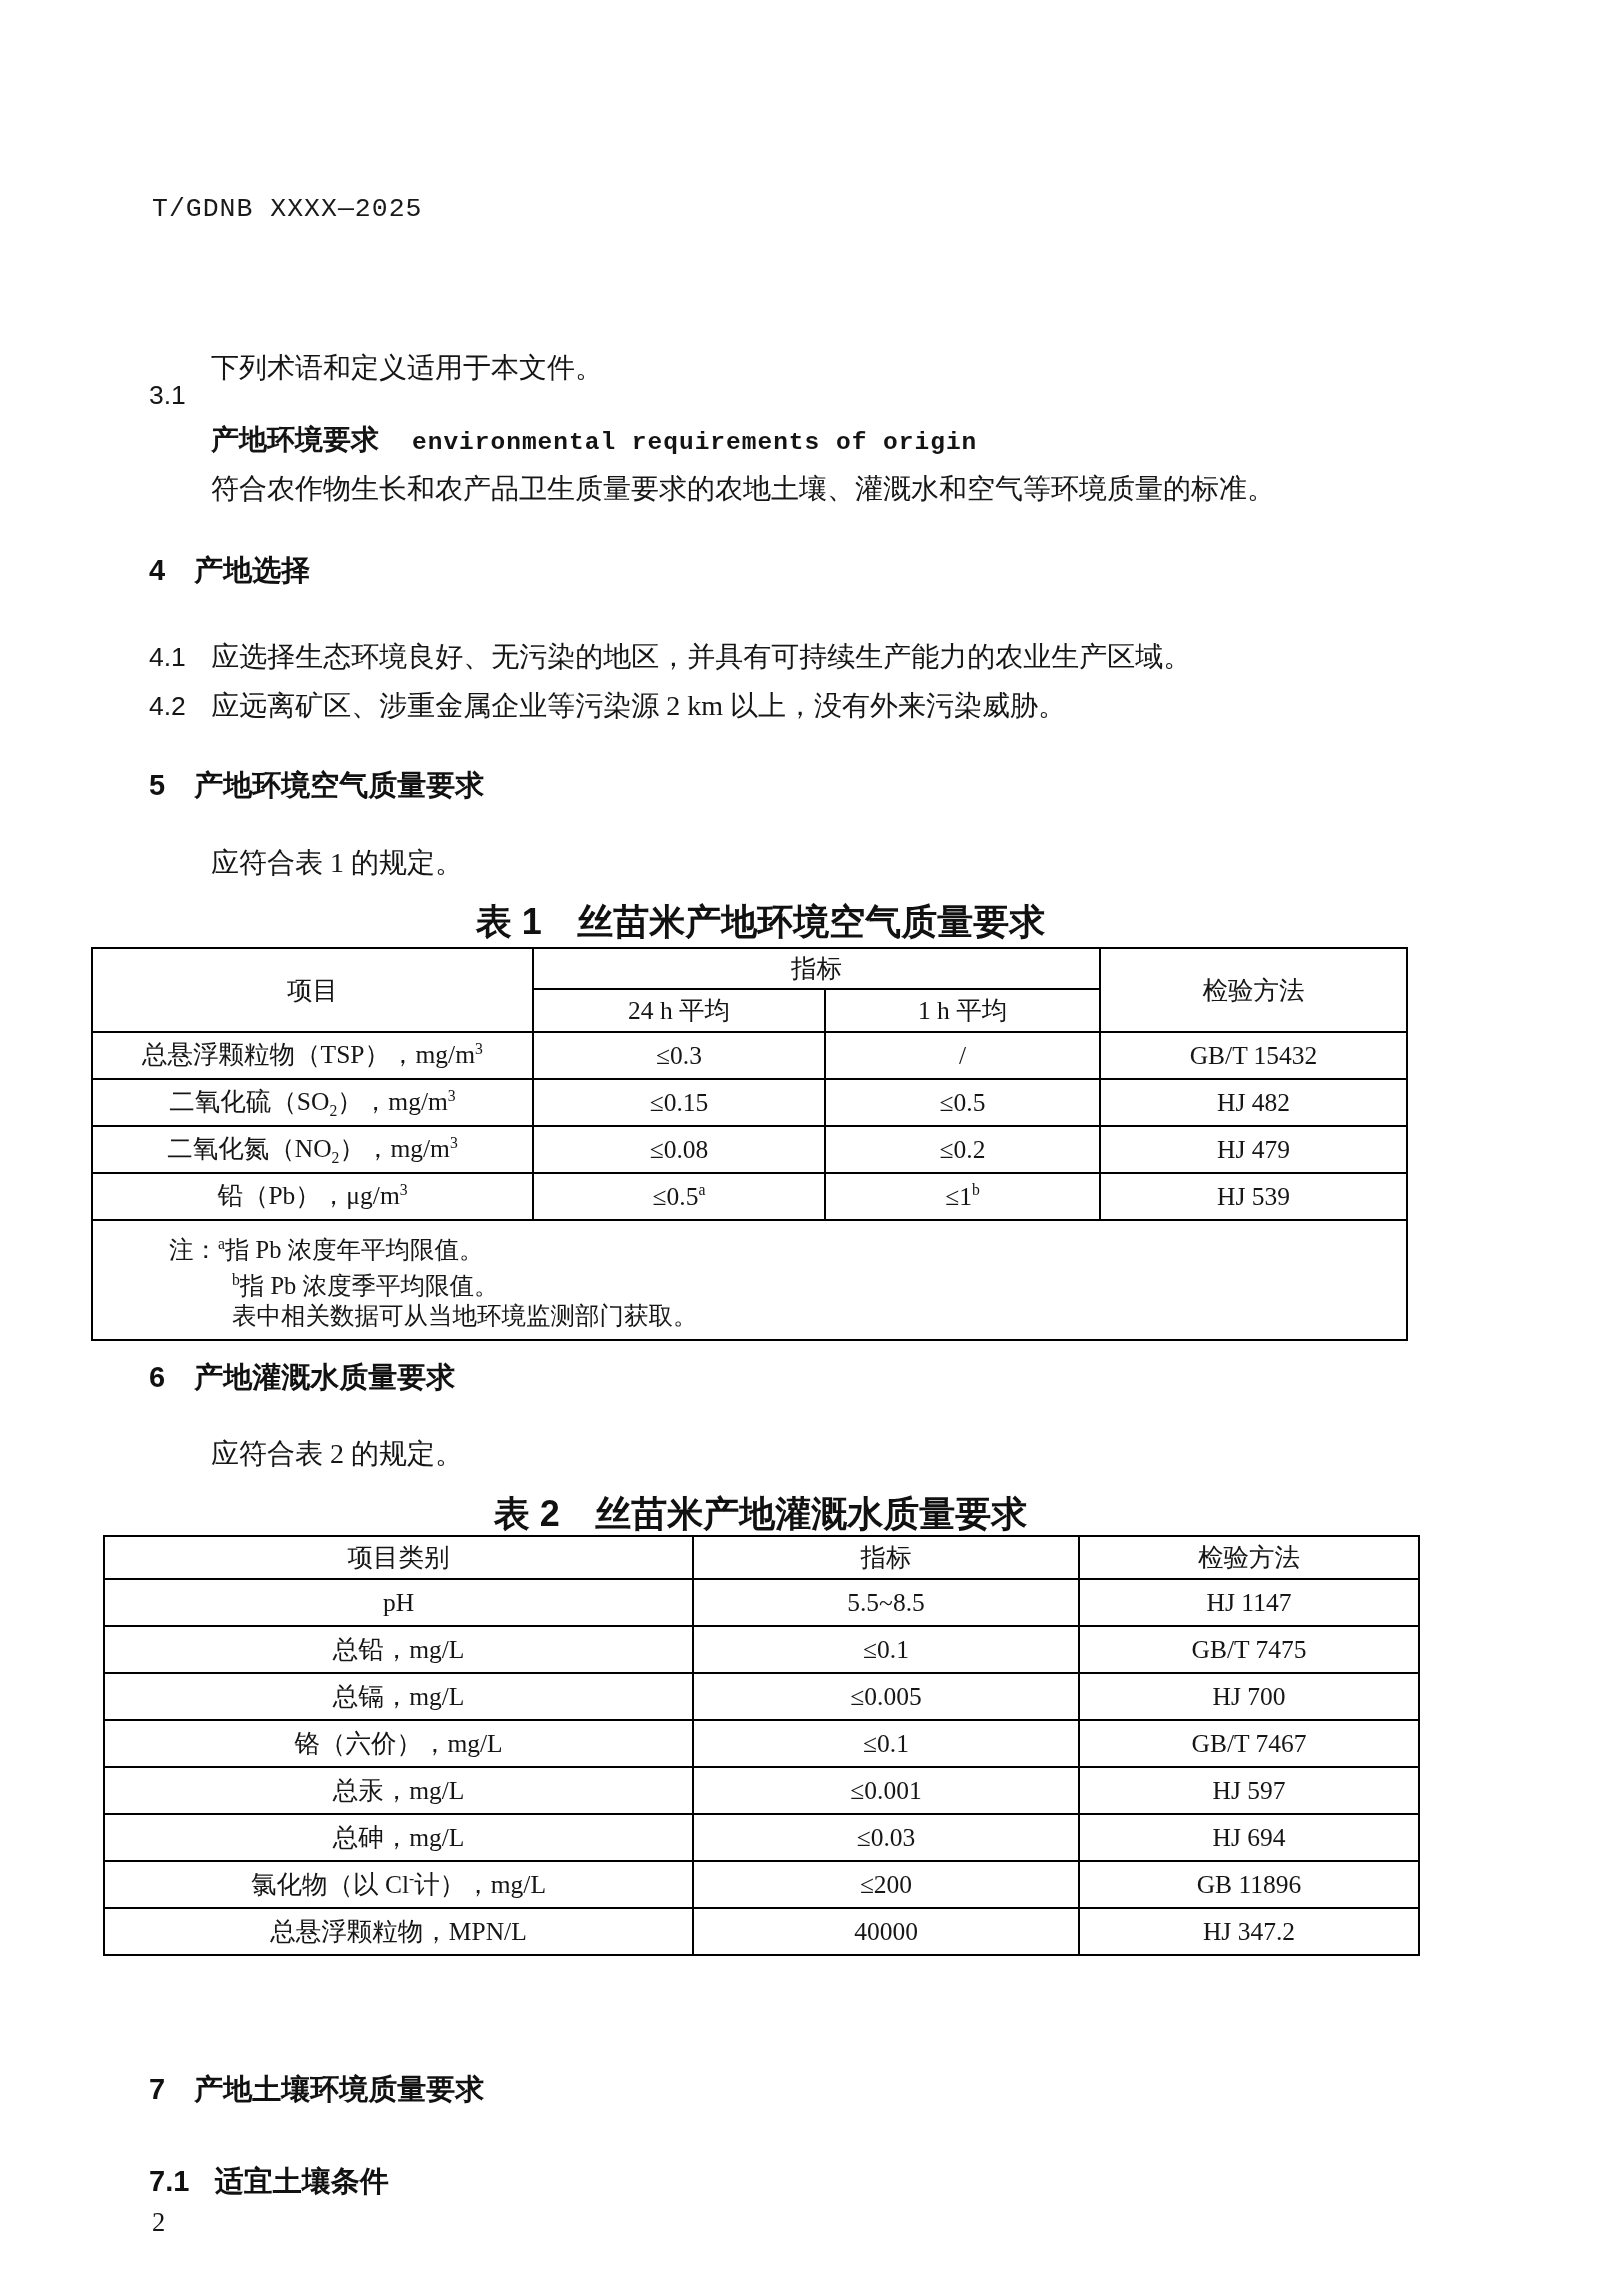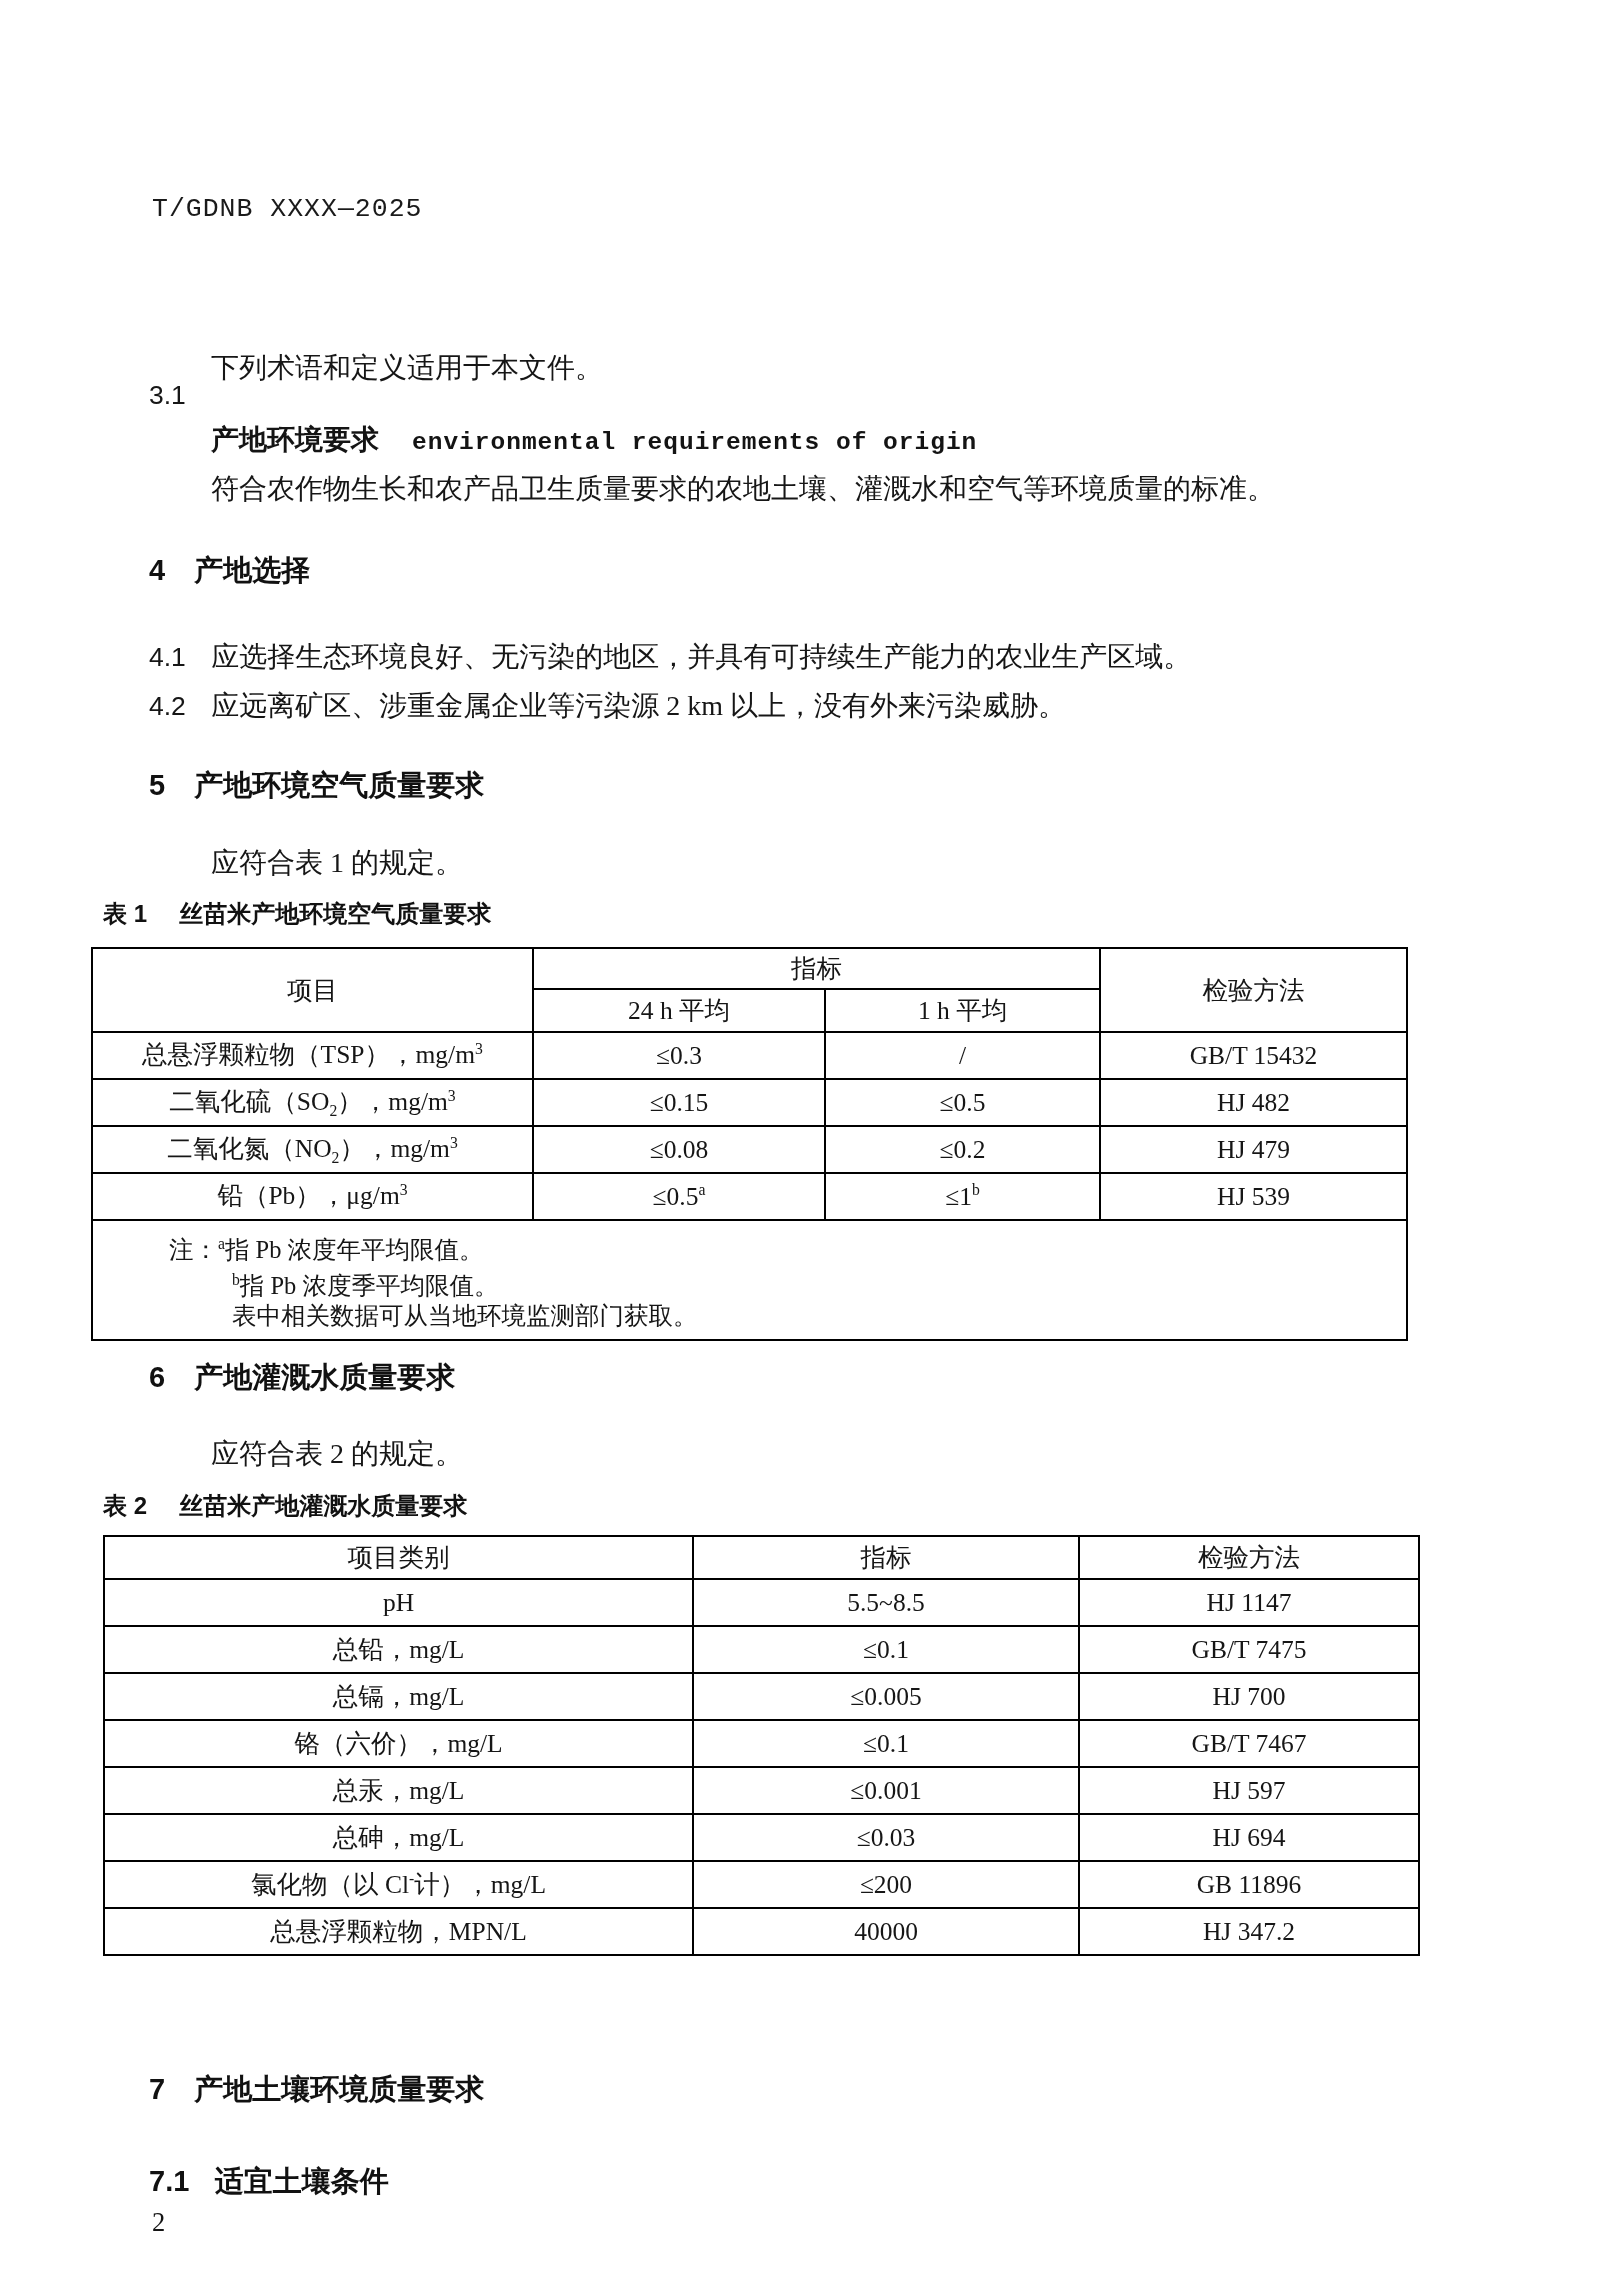--- a/index.html
+++ b/index.html
@@ -37,23 +37,23 @@
     font-weight: bold; font-size: 28px;
   }
   .term-en {
     font-family: "Liberation Mono", "DejaVu Sans Mono", monospace;
     font-weight: bold; font-size: 24.5px; letter-spacing: 1px;
     margin-left: 33px;
   }
   .clause-line { display: flex; align-items: baseline; }
   .clause-line .clause-num { flex: none; margin-right: 25.5px; }
   .table-caption {
-    left: 103px; width: 1315px; text-align: left;
-    font-family: "Liberation Sans", "DejaVu Sans", sans-serif;
-    font-weight: bold; font-size: 24px; color: #111;
+    left: 103px; width: 1315px; text-align: center;
+    font-family: "Liberation Sans", "DejaVu Sans", sans-serif;
+    font-weight: bold; font-size: 36px; color: #111;
   }
   .table-caption .cap-text { margin-left: 25.5px; }
   table.std {
     border-collapse: collapse;
     table-layout: fixed;
     width: 1315px;
     border: 2.9px solid #000;
     font-size: 25.5px;
     color: #161616;
   }

